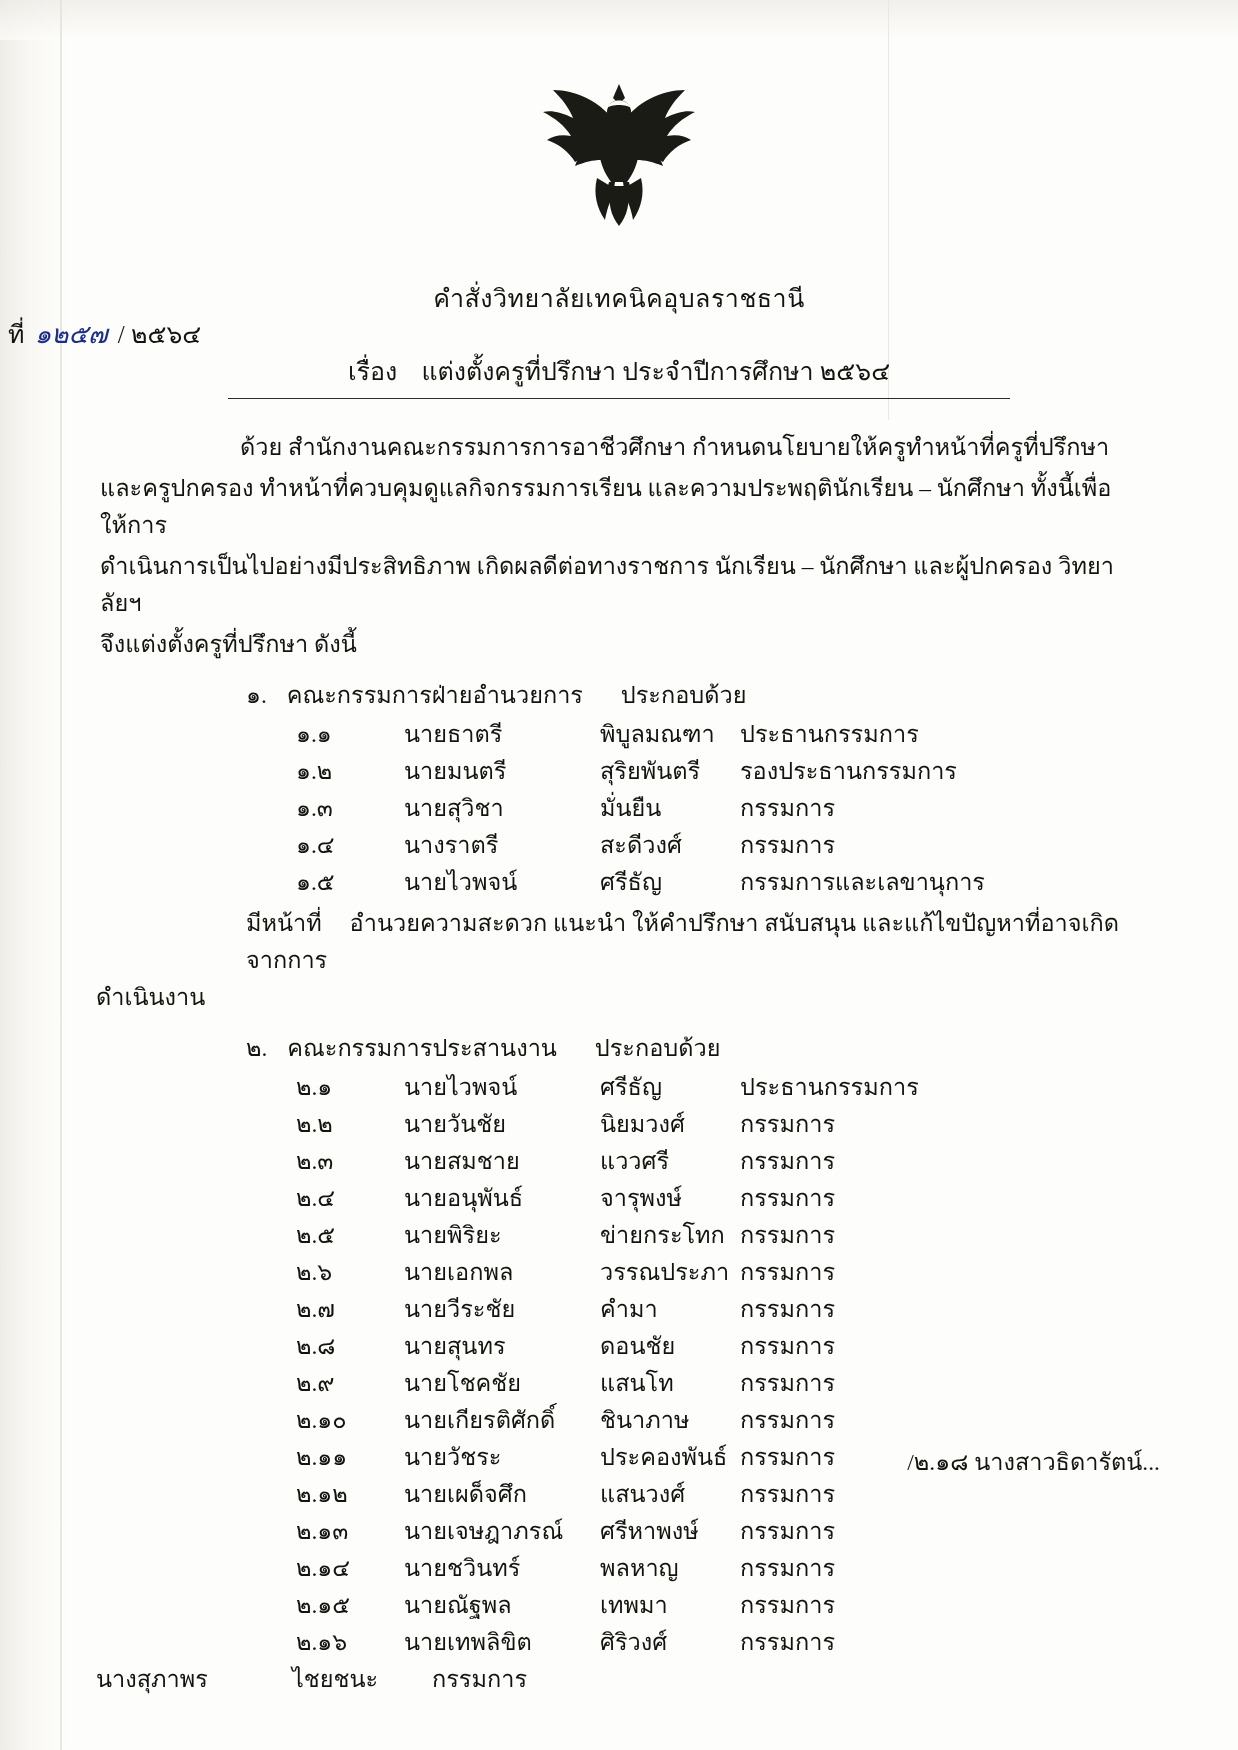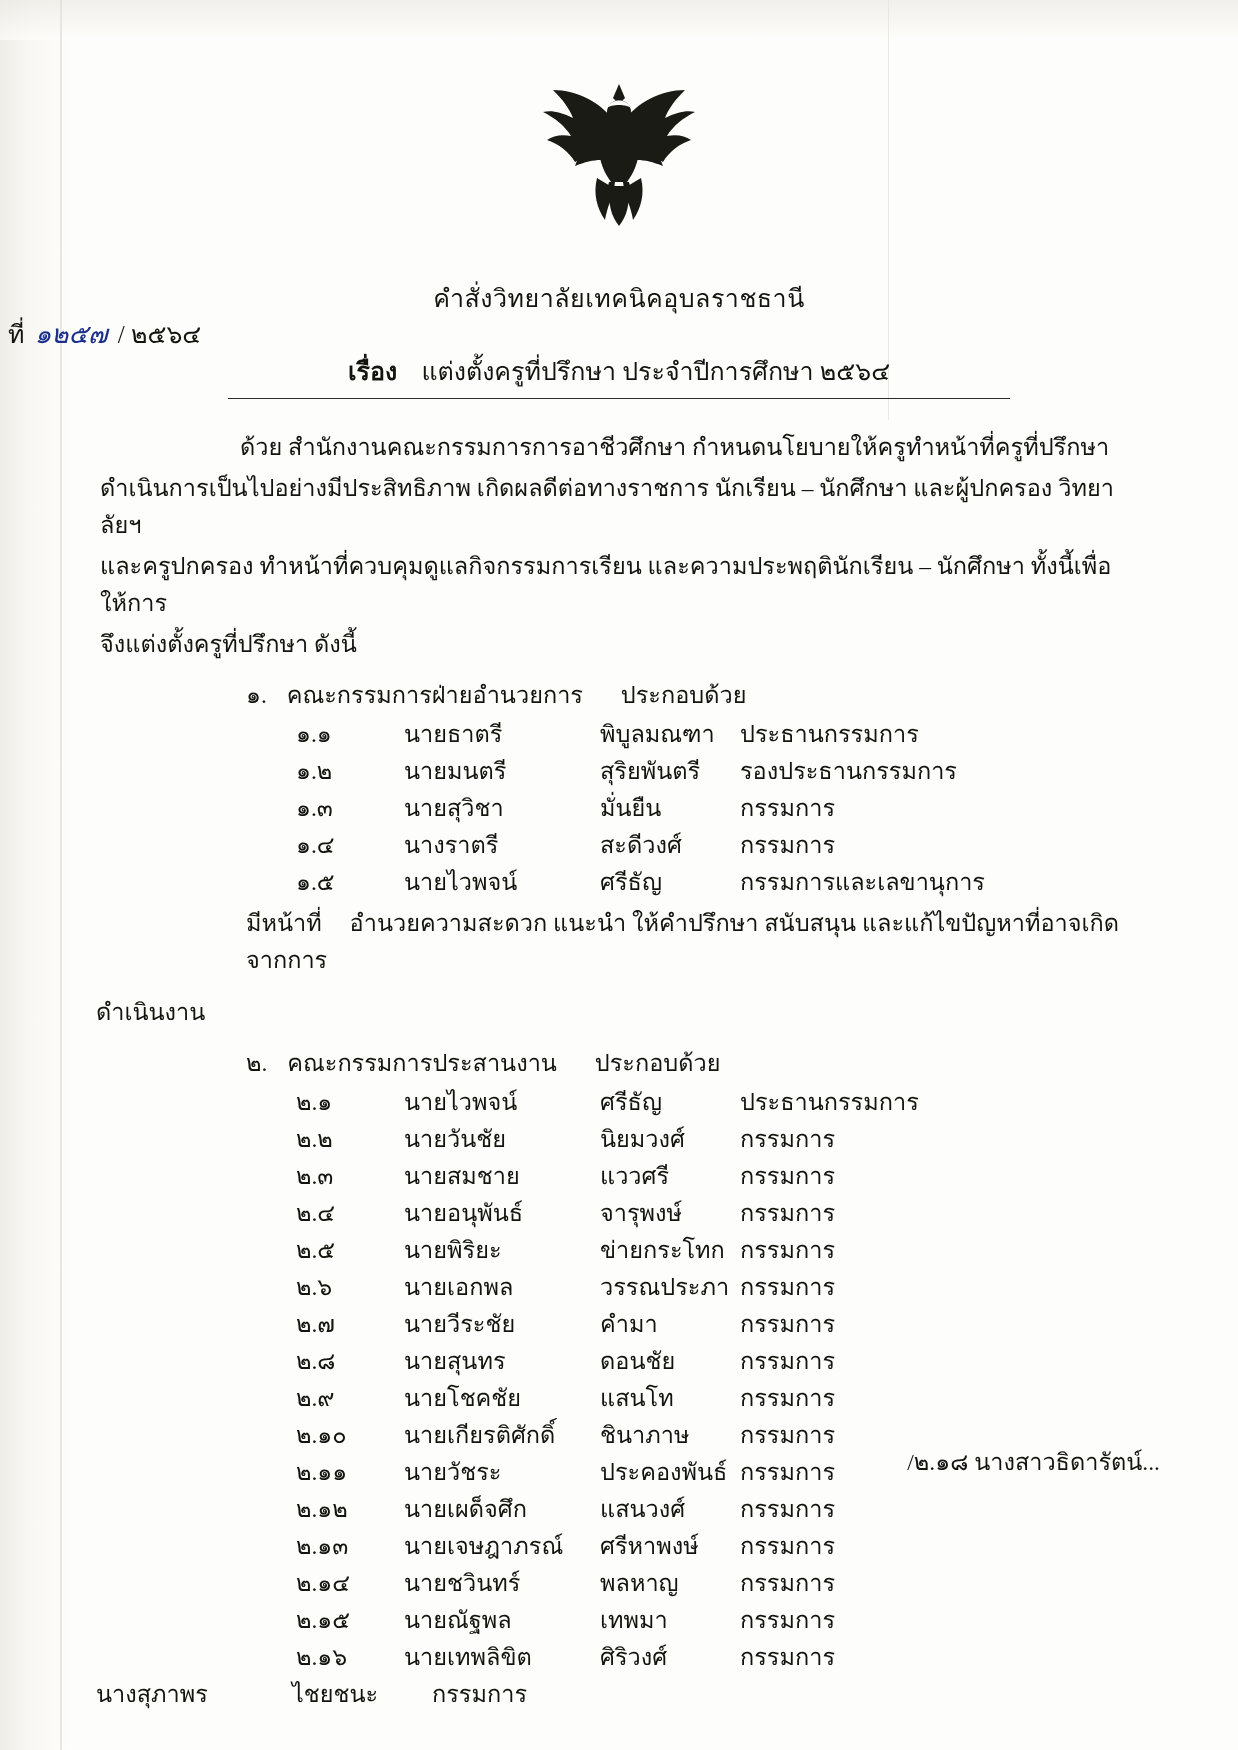--- a/index.html
+++ b/index.html
@@ -89,21 +89,21 @@
     padding: 0 4px;
   }
   .doc-subject {
     position: absolute;
     top: 351px;
     left: 0;
     width: 100%;
     text-align: center;
     font-size: 25px;
   }
-  .doc-subject .lbl { margin-right: 18px; font-weight: bold; }
+  .doc-subject .lbl { margin-right: 18px; }
   .rule {
     position: absolute;
     top: 398px;
     left: 228px;
     width: 782px;
     height: 1px;
     background: #2b2b26;
   }
 
   .body-block {
@@ -157,21 +157,20 @@
     margin-top: 4px;
     padding-left: 150px;
     font-size: 23.5px;
     line-height: 37px;
   }
   .duty .bold { font-weight: normal; margin-right: 22px; }
   .duty-cont {
     padding-left: 0;
     font-size: 23.5px;
     line-height: 37px;
-    margin-top: 15px;
   }
 
   .footer-note {
     position: absolute;
     right: 78px;
     bottom: 270px;
     font-size: 23.5px;
   }
 </style>
 </head>
@@ -220,22 +219,22 @@
 
   <div class="doc-subject">
     <span class="lbl">เรื่อง</span>
     <span>แต่งตั้งครูที่ปรึกษา  ประจำปีการศึกษา  ๒๕๖๔</span>
   </div>
 
   <div class="rule"></div>
 
   <div class="body-block">
     <p class="indent-first">ด้วย  สำนักงานคณะกรรมการการอาชีวศึกษา  กำหนดนโยบายให้ครูทำหน้าที่ครูที่ปรึกษา</p>
+    <p>และครูปกครอง  ทำหน้าที่ควบคุมดูแลกิจกรรมการเรียน  และความประพฤตินักเรียน – นักศึกษา  ทั้งนี้เพื่อให้การ</p>
     <p>ดำเนินการเป็นไปอย่างมีประสิทธิภาพ  เกิดผลดีต่อทางราชการ  นักเรียน – นักศึกษา  และผู้ปกครอง  วิทยาลัยฯ</p>
-    <p>และครูปกครอง  ทำหน้าที่ควบคุมดูแลกิจกรรมการเรียน  และความประพฤตินักเรียน – นักศึกษา  ทั้งนี้เพื่อให้การ</p>
     <p>จึงแต่งตั้งครูที่ปรึกษา  ดังนี้</p>
 
     <div class="section-head">
       <span class="num">๑.</span>
       <span>คณะกรรมการฝ่ายอำนวยการ</span>
       <span class="tail">ประกอบด้วย</span>
     </div>
 
     <div class="people-list">
       <div class="person-row">

